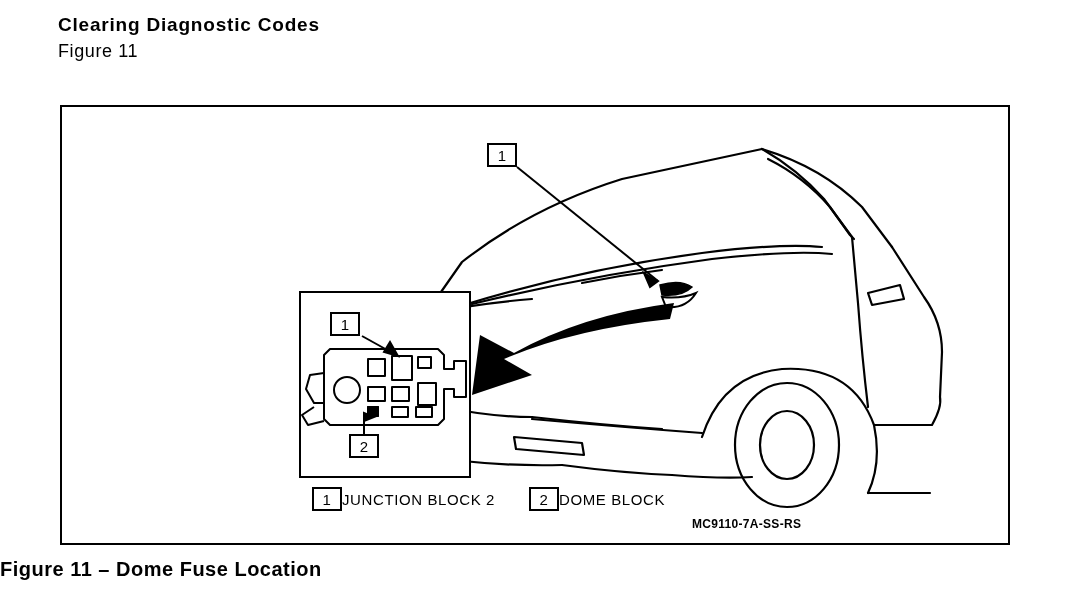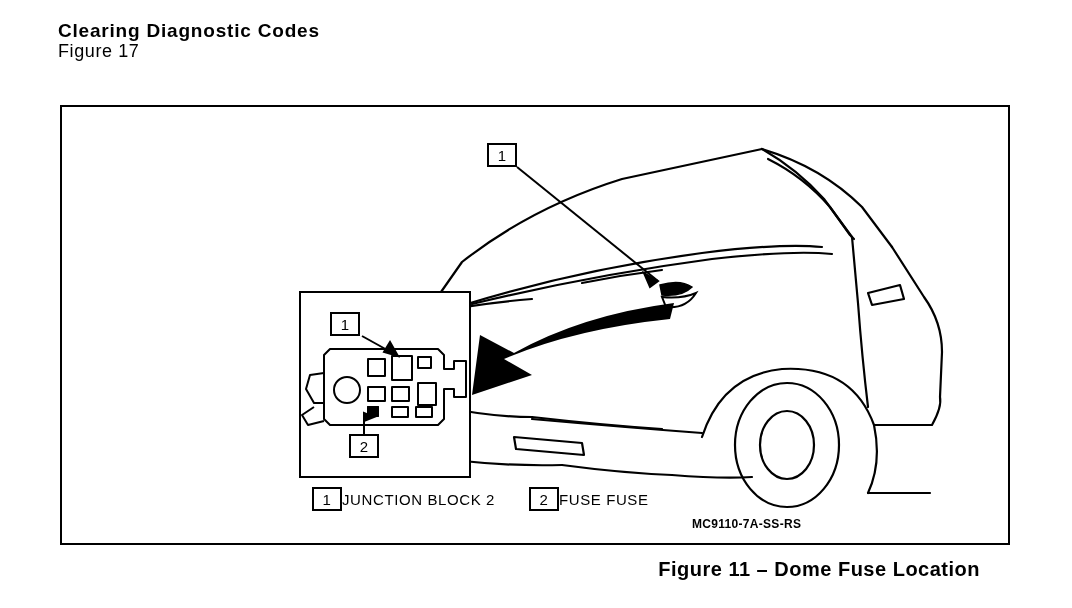--- a/index.html
+++ b/index.html
@@ -17,21 +17,21 @@
   }
   #page {
     position: absolute;
     left: 0; top: 0;
     width: 1072px;
     height: 608px;
   }
   .hdr-title {
     position: absolute;
     left: 58px;
-    top: 20px;
+    top: 14px;
     font-size: 19px;
     font-weight: bold;
     letter-spacing: 0.8px;
     white-space: nowrap;
   }
   .hdr-sub {
     position: absolute;
     left: 58px;
     top: 41px;
     font-size: 18px;
@@ -47,21 +47,21 @@
     height: 440px;
     border: 2px solid #000;
     box-sizing: border-box;
     background: #fff;
   }
   .fig-caption {
     position: absolute;
     left: 0;
     top: 558px;
     width: 980px;
-    text-align: right;
+    text-align: left;
     font-size: 20px;
     font-weight: bold;
     letter-spacing: 0.5px;
   }
   .svg-layer {
     position: absolute;
     left: 0; top: 0;
     width: 950px;
     height: 440px;
   }
@@ -115,21 +115,21 @@
   #callout-1-car { left: 425px; top: 36px; }
   #callout-1-block { left: 268px; top: 205px; }
   #callout-2-block { left: 287px; top: 327px; }
 </style>
 </head>
 <body>
 
 <div id="page">
 
   <div class="hdr-title">Clearing  Diagnostic  Codes</div>
-  <div class="hdr-sub">Figure  17</div>
+  <div class="hdr-sub">Figure  11</div>
 
   <div class="figure-box">
 
     <svg class="svg-layer" viewBox="0 0 950 440">
       <g fill="none" stroke="#000" stroke-width="2.2" stroke-linejoin="round" stroke-linecap="round">
 
         <path d="M365 205 L400 155 Q470 100 560 72 L700 42"></path>
         <path d="M700 42 Q760 60 800 100 L830 140"></path>
 
         <path d="M365 205 L405 197 Q520 162 640 146 Q720 136 760 140"></path>
@@ -235,20 +235,20 @@
     </svg>
 
     <div class="callout-float" id="callout-1-car">1</div>
     <div class="callout-float" id="callout-1-block">1</div>
     <div class="callout-float" id="callout-2-block">2</div>
 
     <div class="legend">
       <div class="callout-box">1</div>
       <div class="legend-label">JUNCTION BLOCK 2</div>
       <div class="callout-box">2</div>
-      <div class="legend-label">FUSE FUSE</div>
+      <div class="legend-label">DOME BLOCK</div>
     </div>
 
     <div class="partnum">MC9110-7A-SS-RS</div>
   </div>
 
   <div class="fig-caption">Figure 11 – Dome Fuse Location</div>
 </div>
 
 </body></html>

